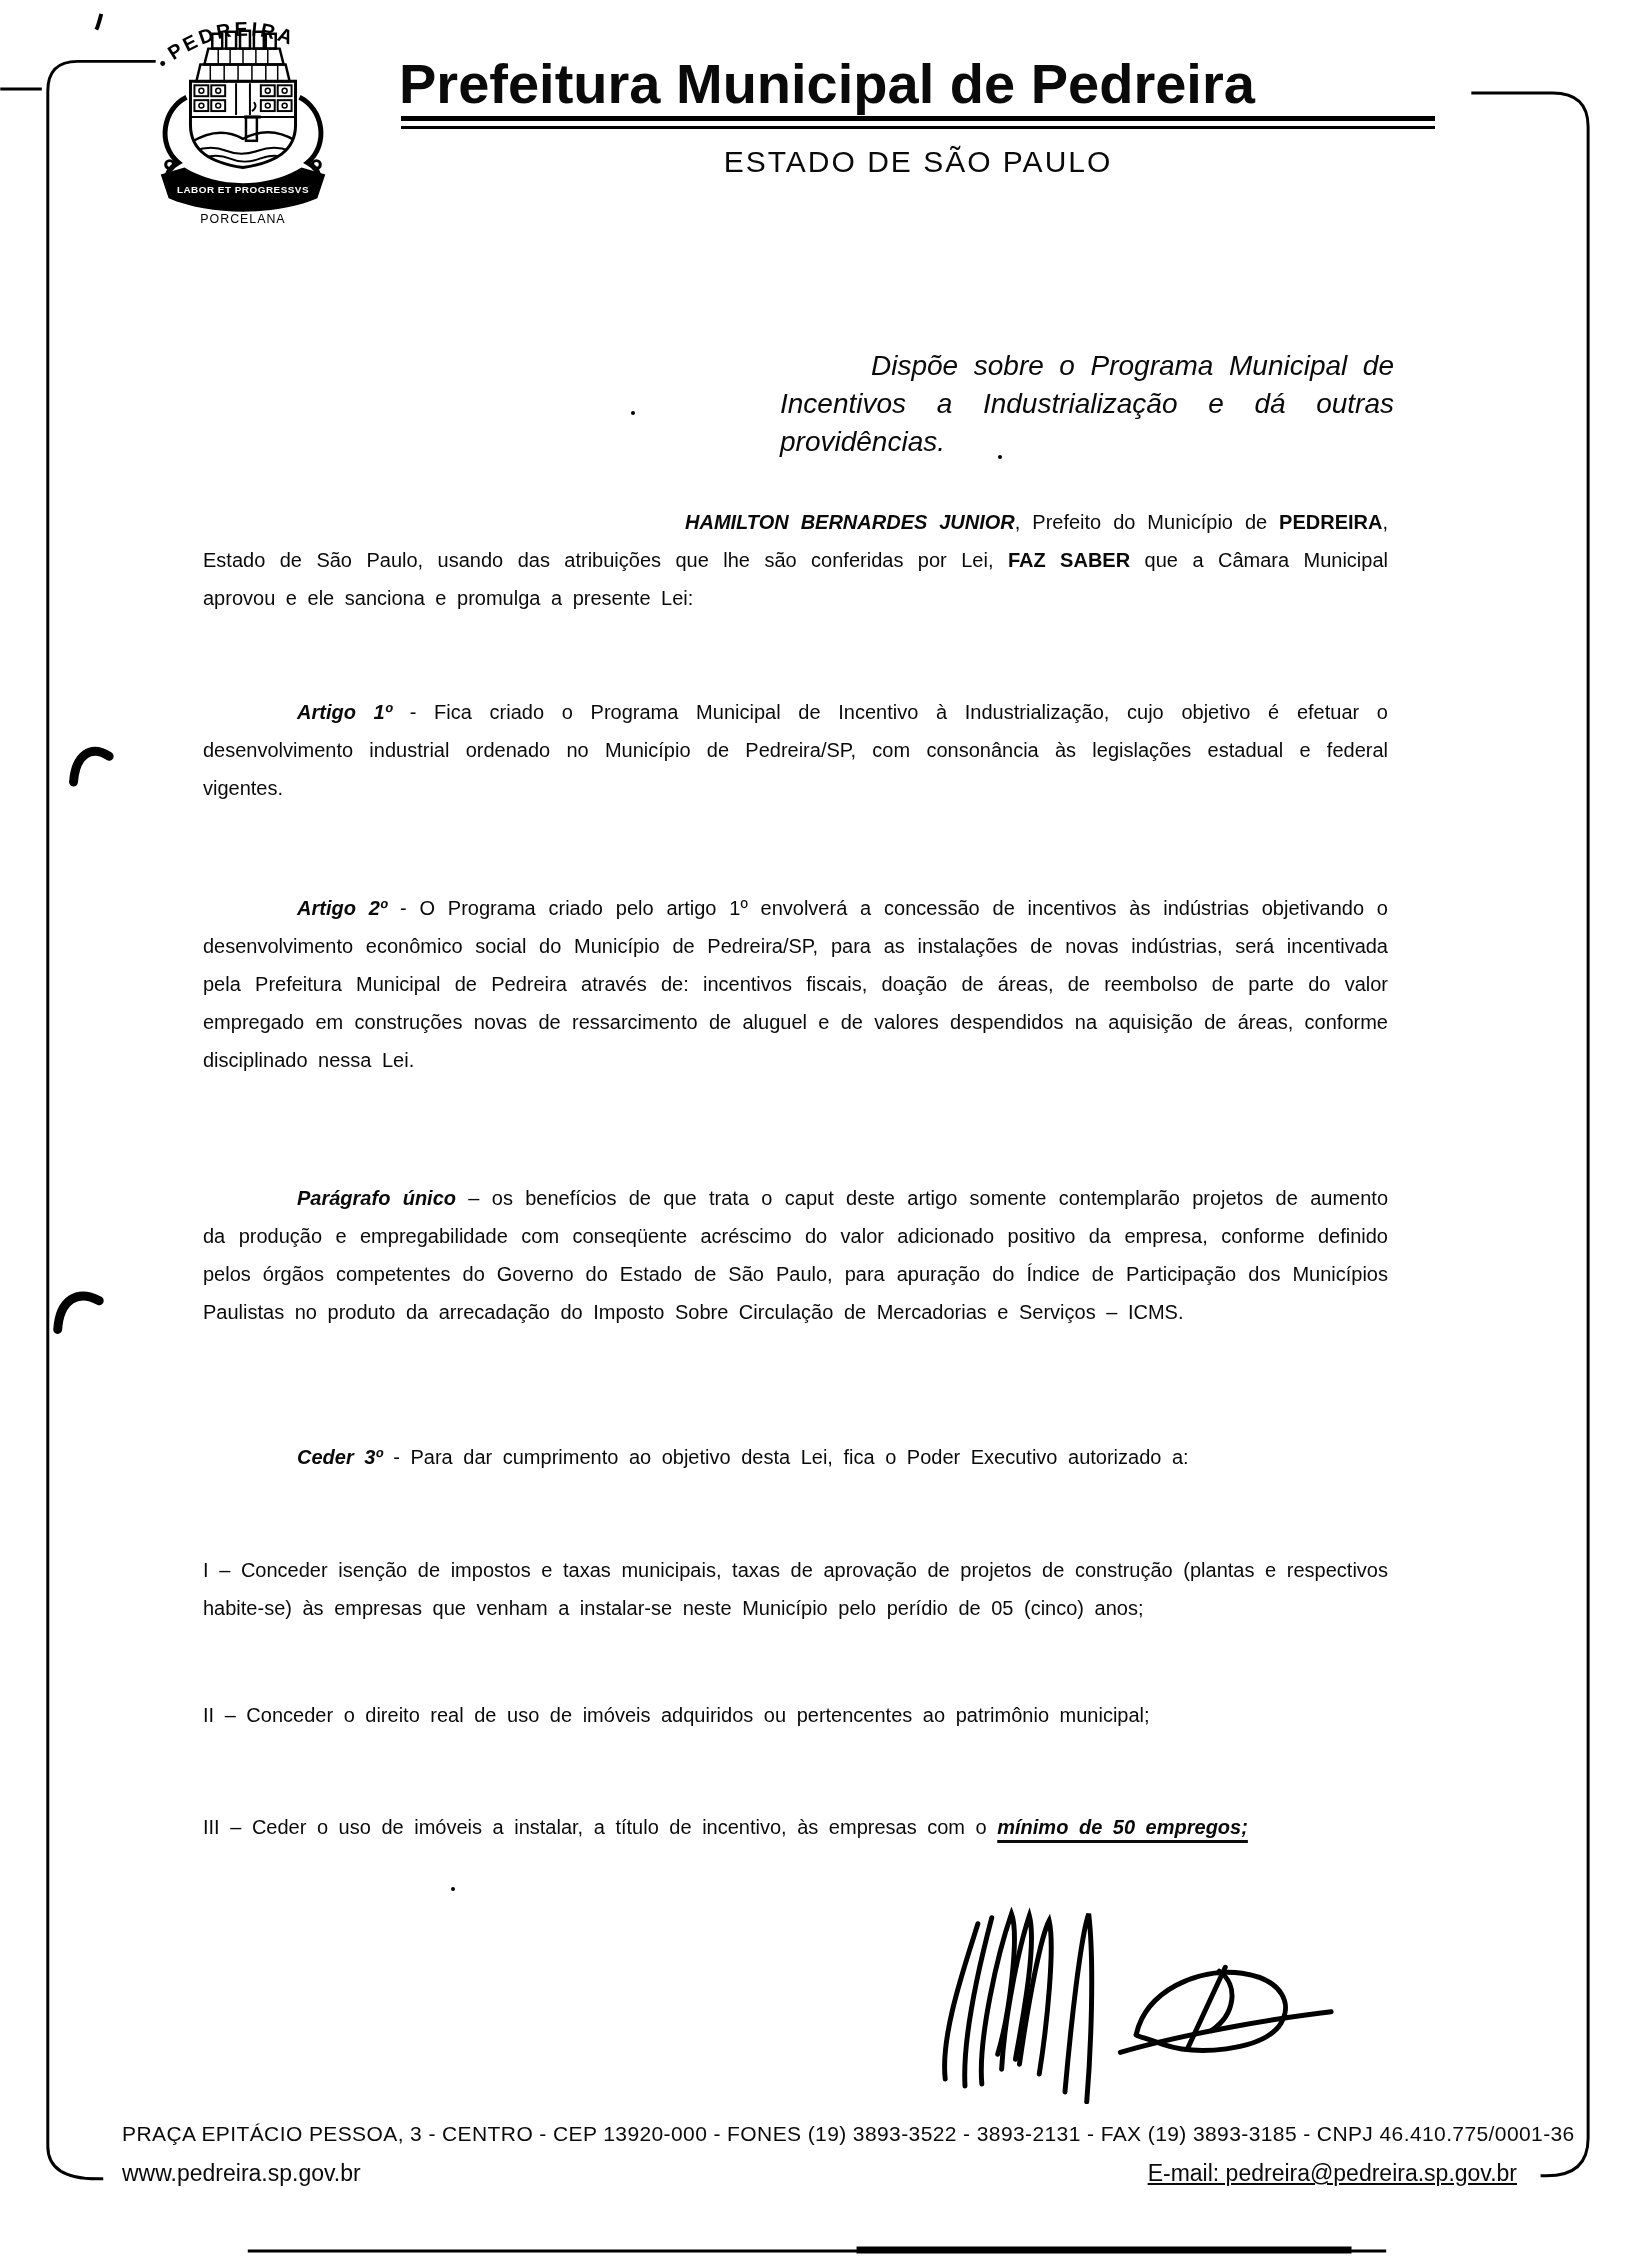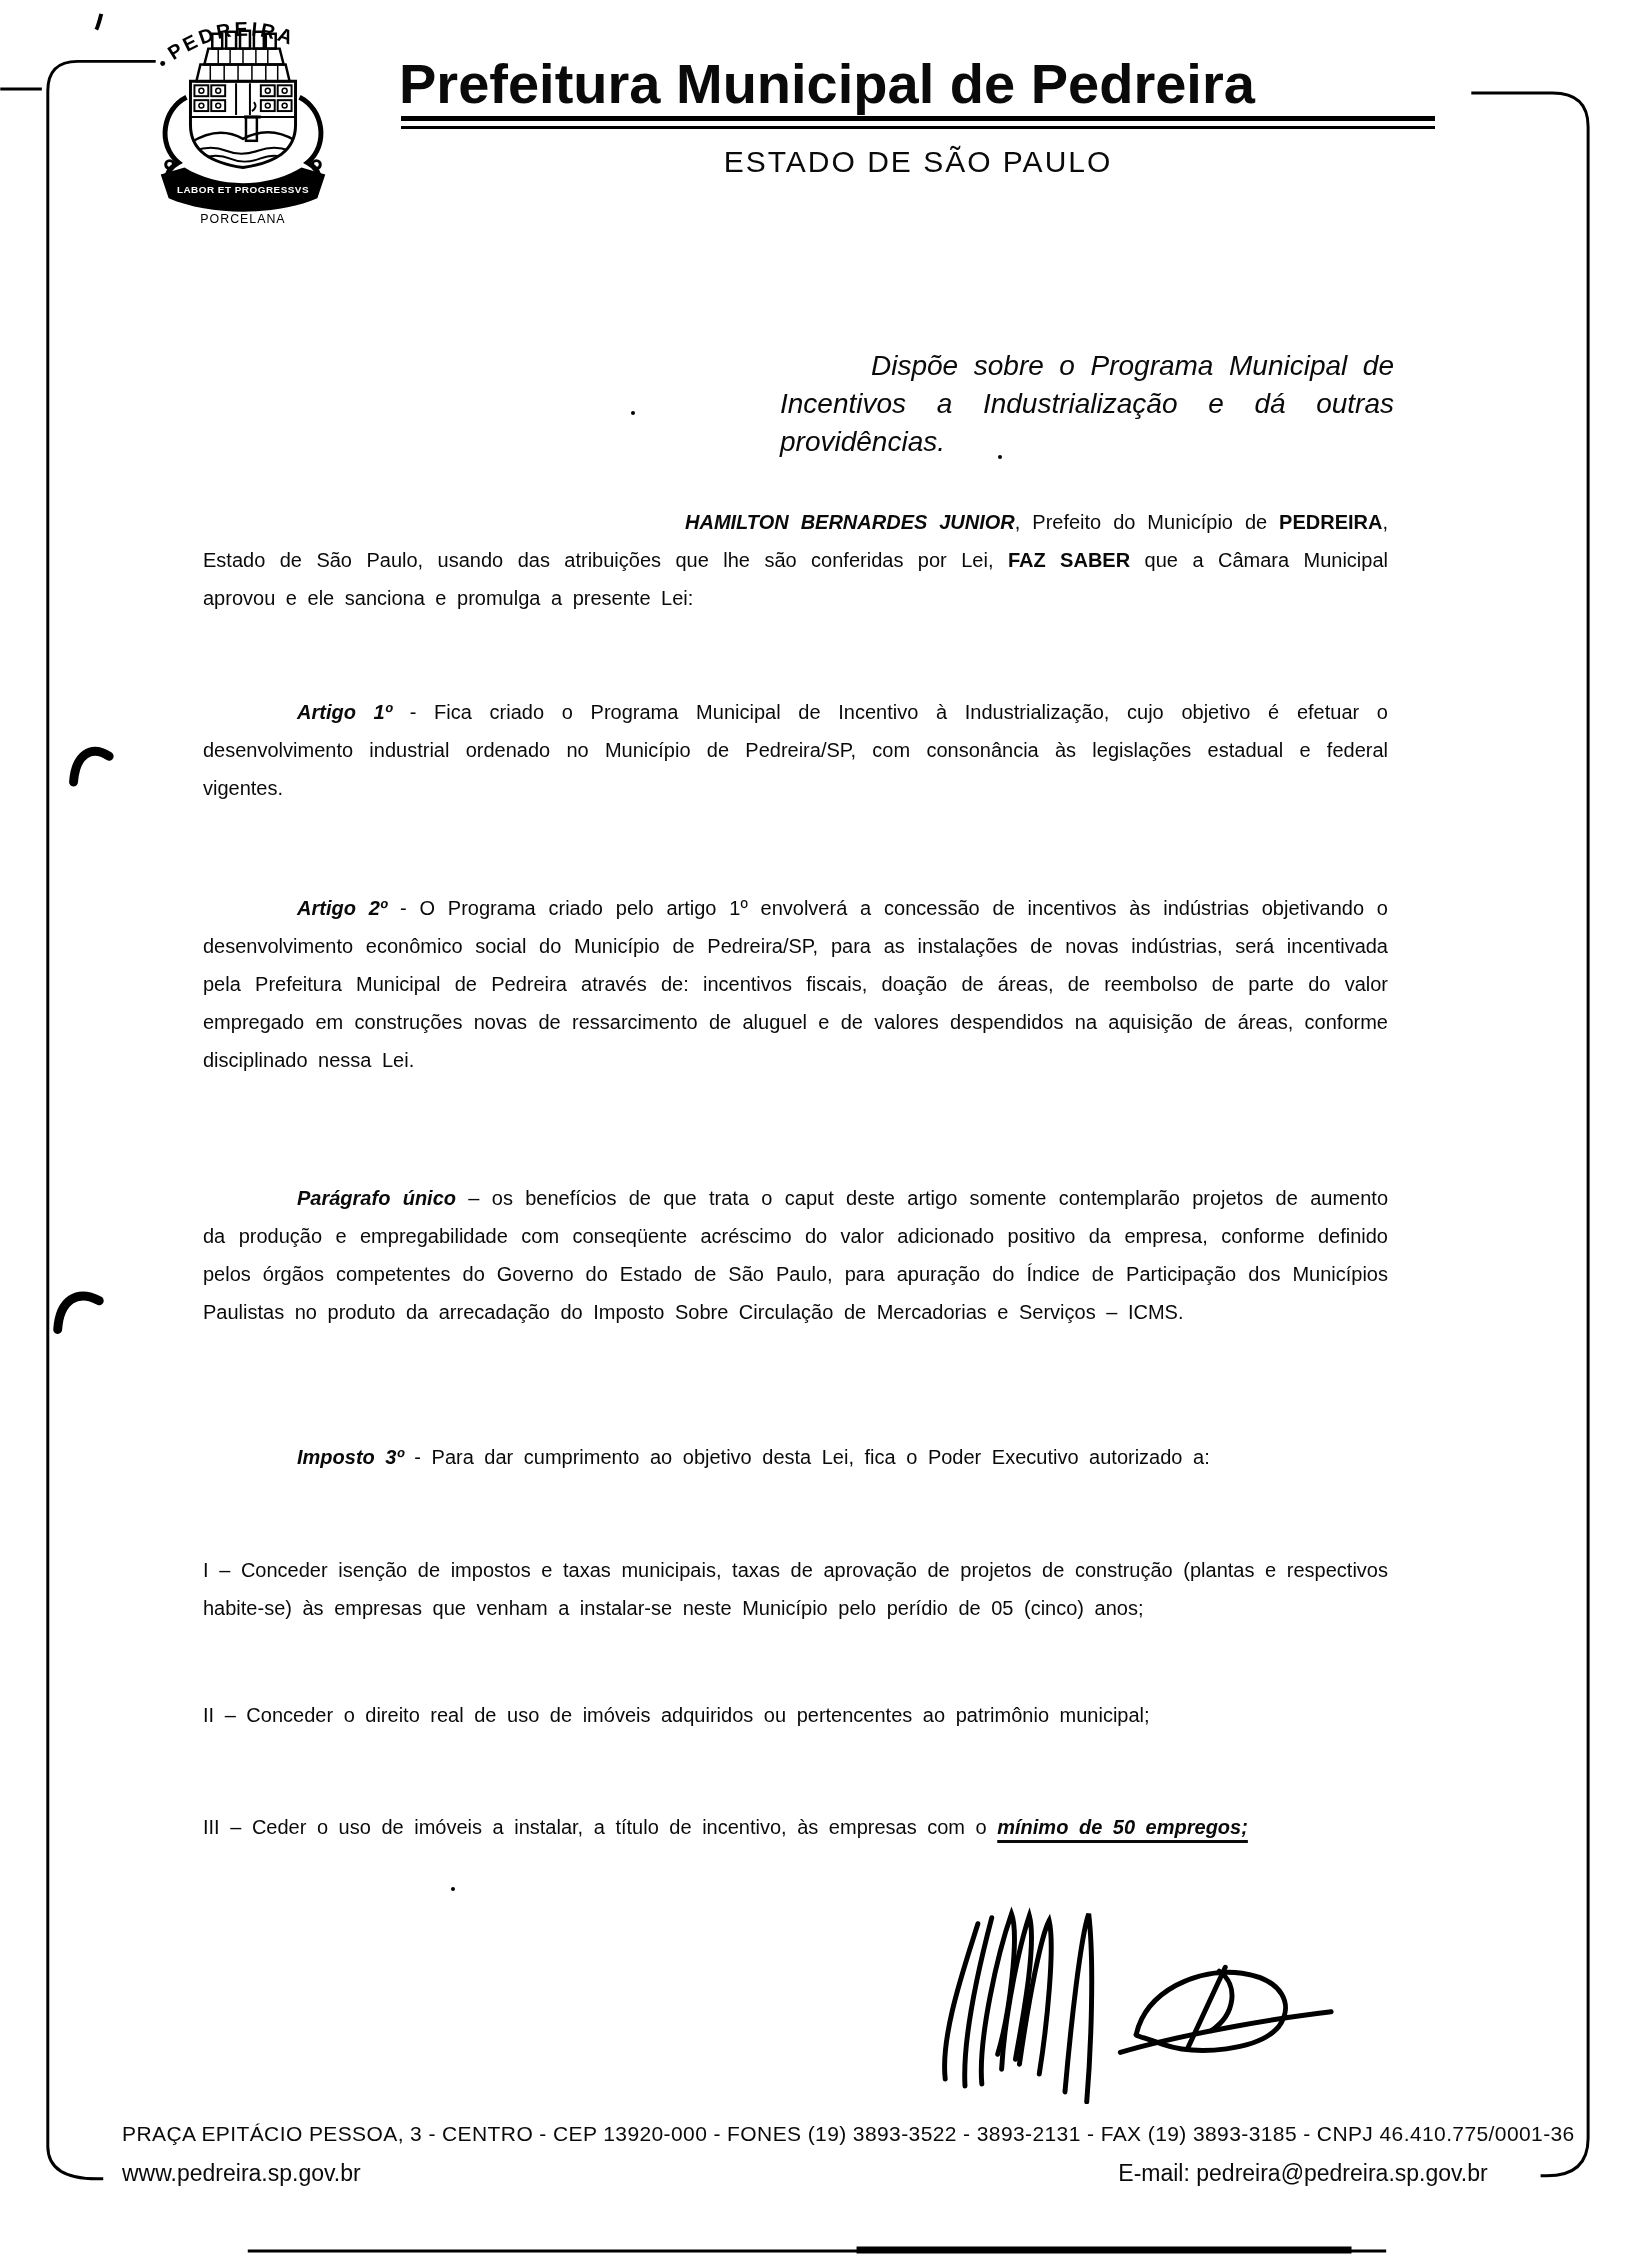--- a/index.html
+++ b/index.html
@@ -18,21 +18,21 @@
           text-align:justify;text-indent:91px;word-spacing:5px;}
   
   .para{position:absolute;left:203px;width:1185px;font-size:20px;line-height:38px;
         text-align:justify;word-spacing:5px;}
   .b{font-weight:bold;}
   .i{font-style:italic;}
   .u{text-decoration:underline;text-decoration-thickness:3px;text-underline-offset:6px;}
   
   #footer-line1{left:122px;top:2122px;font-size:21px;white-space:nowrap;letter-spacing:0.4px;}
   #footer-line2-left{left:122px;top:2160px;font-size:23px;white-space:nowrap;}
-  #footer-line2-right{left:1089px;top:2160px;width:428px;text-align:center;font-size:23px;white-space:nowrap;}
+  #footer-line2-right{left:1089px;top:2160px;width:428px;text-align:right;font-size:23px;white-space:nowrap;text-decoration:underline;}
   .dot{position:absolute;width:4px;height:4px;background:#000;border-radius:50%;}
   svg{display:block;}
 </style>
 </head>
 <body>
 
 <div id="page">
 
   <svg class="abs" style="left:0;top:0;" width="1627" height="2258" viewBox="0 0 1643 2281" fill="none" stroke="#000">
     <path d="M157,62 H78 Q48,62 48,92 V2168 Q48,2201 98,2201 H104" stroke-width="3"></path>
@@ -120,21 +120,21 @@
   <div class="abs" id="state-line">ESTADO DE SÃO PAULO</div>
 
 
   <div class="abs" id="ementa">Dispõe sobre o Programa Municipal de Incentivos a Industrialização e dá outras providências.</div>
 
   <div id="body-text">
       <div class="para" style="top: 503px; text-indent: 482px;"><span class=" b i">HAMILTON BERNARDES JUNIOR</span><span class="">, Prefeito do Município de </span><span class=" b">PEDREIRA</span><span class="">, Estado de São Paulo, usando das atribuições que lhe são conferidas por Lei, </span><span class=" b">FAZ SABER</span><span class=""> que a Câmara Municipal aprovou e ele sanciona e promulga a presente Lei:</span></div>
       <div class="para" style="top: 693px; text-indent: 94px;"><span class=" b i">Artigo 1º</span><span class=""> - Fica criado o Programa Municipal de Incentivo à Industrialização, cujo objetivo é efetuar o desenvolvimento industrial ordenado no Município de Pedreira/SP, com consonância às legislações estadual e federal vigentes.</span></div>
       <div class="para" style="top: 889px; text-indent: 94px;"><span class=" b i">Artigo 2º</span><span class=""> - O Programa criado pelo artigo 1º envolverá a concessão de incentivos às indústrias objetivando o desenvolvimento econômico social do Município de Pedreira/SP, para as instalações de novas indústrias, será incentivada pela Prefeitura Municipal de Pedreira através de: incentivos fiscais, doação de áreas, de reembolso de parte do valor empregado em construções novas de ressarcimento de aluguel e de valores despendidos na aquisição de áreas, conforme disciplinado nessa Lei.</span></div>
       <div class="para" style="top: 1179px; text-indent: 94px;"><span class=" b i">Parágrafo único</span><span class=""> – os benefícios de que trata o caput deste artigo somente contemplarão projetos de aumento da produção e empregabilidade com conseqüente acréscimo do valor adicionado positivo da empresa, conforme definido pelos órgãos competentes do Governo do Estado de São Paulo, para apuração do Índice de Participação dos Municípios Paulistas no produto da arrecadação do Imposto Sobre Circulação de Mercadorias e Serviços – ICMS.</span></div>
-      <div class="para" style="top: 1438px; text-indent: 94px;"><span class=" b i">Imposto 3º</span><span class=""> - Para dar cumprimento ao objetivo desta Lei, fica o Poder Executivo autorizado a:</span></div>
+      <div class="para" style="top: 1438px; text-indent: 94px;"><span class=" b i">Ceder 3º</span><span class=""> - Para dar cumprimento ao objetivo desta Lei, fica o Poder Executivo autorizado a:</span></div>
       <div class="para" style="top: 1551px; text-indent: 0px;"><span class="">I – Conceder isenção de impostos e taxas municipais, taxas de aprovação de projetos de construção (plantas e respectivos habite-se) às empresas que venham a instalar-se neste Município pelo perídio de 05 (cinco) anos;</span></div>
       <div class="para" style="top: 1696px; text-indent: 0px;"><span class="">II – Conceder o direito real de uso de imóveis adquiridos ou pertencentes ao patrimônio municipal;</span></div>
       <div class="para" style="top: 1808px; text-indent: 0px;"><span class="">III – Ceder o uso de imóveis a instalar, a título de incentivo, às empresas com o </span><span class=" b i u">mínimo de 50 empregos;</span></div>
     </div>
 
   <svg class="abs" style="left:871px;top:1876px;" width="475" height="228" viewBox="0 0 480 230" fill="none" stroke="#000" stroke-width="5" stroke-linecap="round">
     <path d="M75,205 C70,160 95,90 108,48"></path>
     <path d="M95,212 C92,160 112,80 122,42"></path>
     <path d="M112,210 C108,165 128,78 142,38 C150,60 140,140 128,180"></path>
     <path d="M132,195 C135,140 150,70 160,40 C168,70 152,150 146,185"></path>

